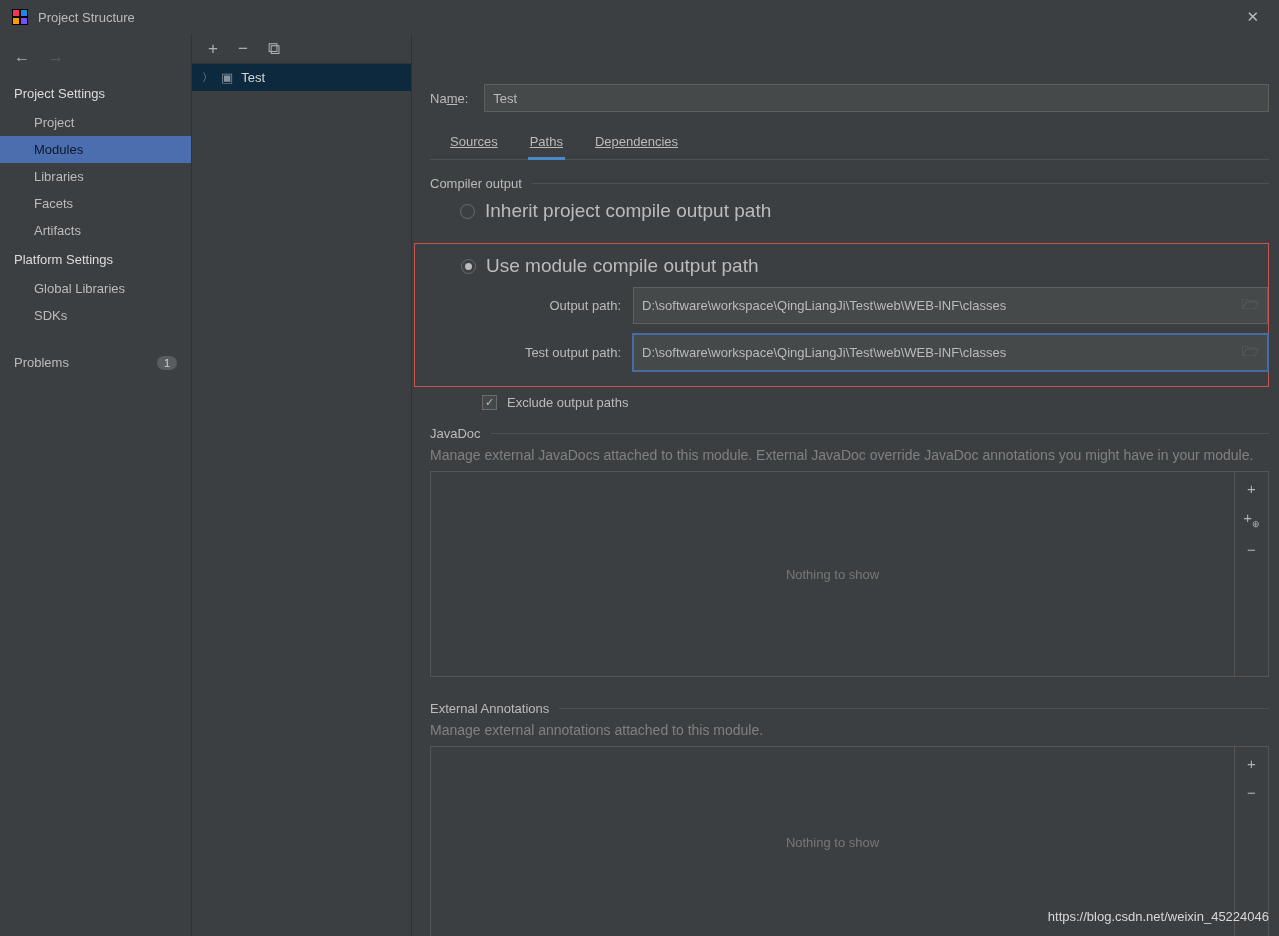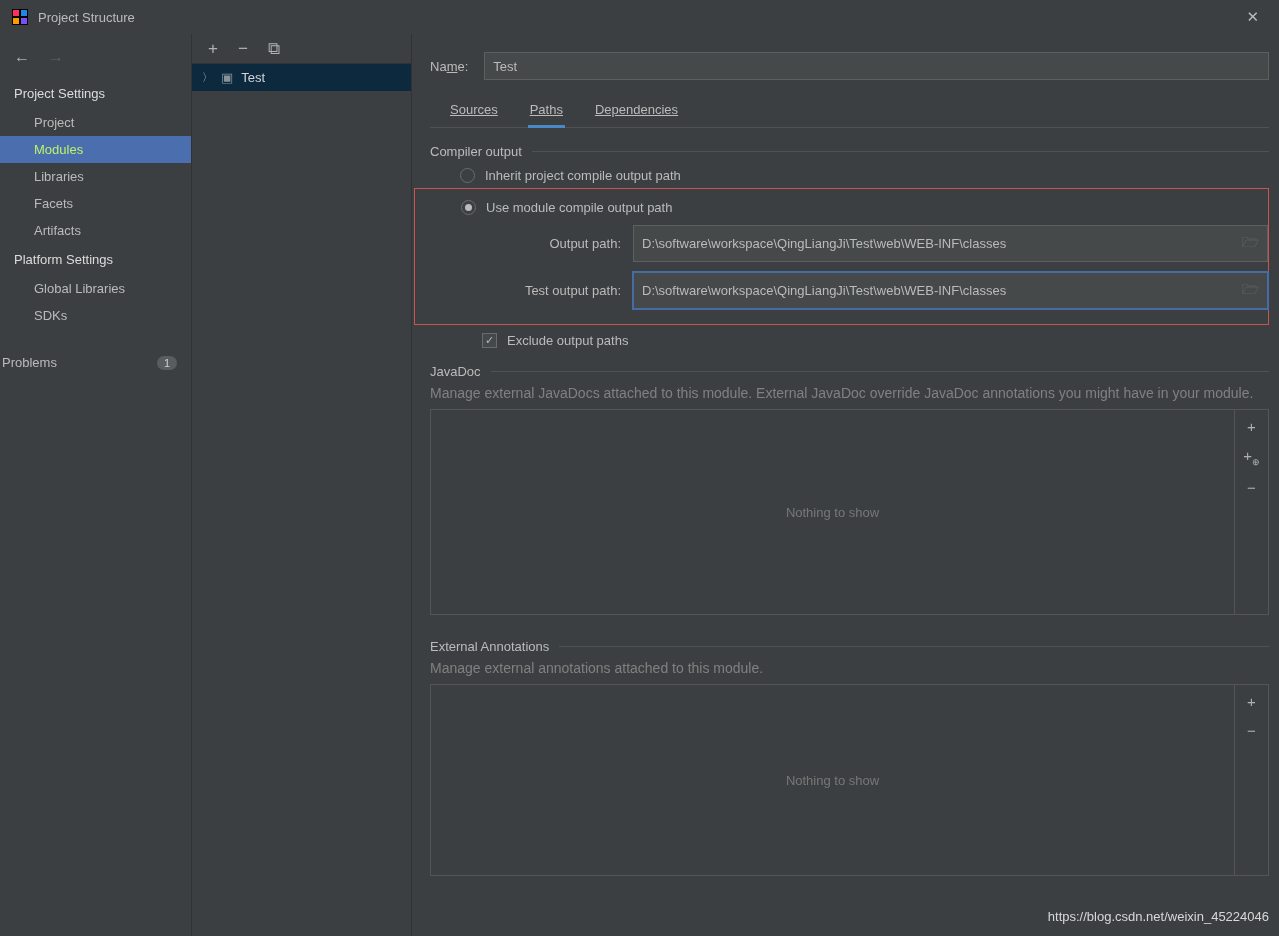--- a/index.html
+++ b/index.html
@@ -12,47 +12,47 @@
 
 .main-layout { display: flex; height: 902px; }
 
 
 .sidebar { width: 192px; background: #3c3f41; border-right: 1px solid #323232; padding-top: 14px; }
 .nav-arrows { display: flex; gap: 18px; padding: 0 14px 12px; }
 .nav-arrow { color: #afb1b3; font-size: 16px; }
 .nav-arrow.disabled { color: #5a5d5f; }
 .section-header { color: #dcdcdc; font-weight: 400; font-size: 13px; padding: 8px 14px; }
 .nav-item { padding: 6px 14px 6px 34px; font-size: 13px; color: #bbbbbb; cursor: pointer; display:flex; align-items:center; justify-content:space-between;}
-.nav-item.selected { background: #4b6eaf; color: #bef264; }
+.nav-item.selected { background: #4b6eaf; color: #0f172a; }
 .badge { background: #5a5d5f; color: #d0d0d0; border-radius: 8px; font-size: 11px; padding: 1px 7px; }
 
 
 .tree-panel { width: 220px; background: #3c3f41; border-right: 1px solid #323232; }
 .tree-toolbar { height: 30px; display: flex; align-items: center; gap: 20px; padding: 0 16px; border-bottom: 1px solid #323232;}
 .tree-toolbar span { color: #afb1b3; font-size: 17px; cursor: pointer; }
 .tree-item { padding: 6px 10px; display: flex; align-items: center; gap: 8px; background: #0d293e; color: #d5d5d5; font-size: 13px;}
 .tree-caret { color: #afb1b3; font-size: 11px; }
 .folder-icon { color: #87939a; }
 
 
 .details { flex: 1; background: #3c3f41; padding: 18px 10px 0 18px; overflow:auto;}
-.name-row { display: flex; align-items: center; gap: 16px; margin-bottom: 16px; }
+.name-row { display: flex; align-items: center; gap: 16px; margin-bottom: 16px; margin-top: 32px; }
 .name-label { font-size: 13px; }
 .name-label u { text-decoration: underline; }
 .name-input { flex: 1; background: #45494a; border: 1px solid #5e6060; color: #bbbbbb; padding: 5px 8px; font-size: 13px; height: 28px;}
 
 .tabs { display: flex; gap: 28px; border-bottom: 1px solid #515151; font-size: 13px; padding-left: 18px;}
 .tab { padding: 6px 2px 8px; cursor: pointer; color: #bbbbbb; text-decoration: underline; }
 .tab.active { color: #bbbbbb; border-bottom: 3px solid #4a88c7; margin-bottom:-1px;}
 
 .fieldset-label { font-size: 13px; color: #bbbbbb; margin: 16px 0 4px; display:flex; align-items:center; gap:10px;justify-content:flex-end;}
 .fieldset-label::after { content:""; flex:1; height:1px; background:#515151; }
 
-.highlight-box { border: 1px solid #c75450; padding: 6px 0 10px; margin-left:-16px; padding-left:16px;}
-.radio-row { display: flex; align-items: center; gap: 10px; padding: 5px 30px; font-size: 13px; }
+.highlight-box { border: 1px solid #c75450; padding: 6px 0 10px; margin-left:-16px; padding-left:16px;margin-top:16px;}
+.radio-row { display: flex; align-items: center; gap: 10px; padding: 5px 30px; font-size: 19px; }
 .radio { width: 15px; height: 15px; border: 1px solid #6b6b6b; border-radius: 50%; display:inline-flex; align-items:center; justify-content:center;}
 .radio.checked::after { content:""; width:7px; height:7px; border-radius:50%; background:#bbbbbb; }
 
 .path-row { display: flex; align-items: center; gap: 12px; padding: 5px 0 5px 60px; }
 .path-label { width: 130px; text-align: right; font-size: 13px; }
 .path-input { flex: 1; background: #45494a; border: 1px solid #5e6060; color: #bbbbbb; padding: 5px 8px; font-size: 13px; height: 37px; display:flex; align-items:center; justify-content:space-between;}
 .path-input.focused { border: 1px solid #466ca3; box-shadow: 0 0 0 1px #466ca3;}
 .browse-icon { color: #6e6e6e; font-size: 14px;}
 
 .checkbox-row { display:flex; align-items:center; gap:10px; padding: 8px 0 0 52px; font-size:13px;}
@@ -92,21 +92,21 @@
     <div class="section-header">Project Settings</div>
     <div class="nav-item">Project</div>
     <div class="nav-item selected">Modules</div>
     <div class="nav-item">Libraries</div>
     <div class="nav-item">Facets</div>
     <div class="nav-item">Artifacts</div>
     <div class="section-header">Platform Settings</div>
     <div class="nav-item">Global Libraries</div>
     <div class="nav-item">SDKs</div>
     <div style="height:20px"></div>
-    <div class="nav-item" style="padding-left:2px">
+    <div class="nav-item" style="padding-left:14px">
       <span>Problems</span>
       <span class="badge">1</span>
     </div>
   </div>
 
   <div class="tree-panel">
     <div class="tree-toolbar">
       <span>+</span>
       <span>−</span>
       <span>⧉</span>

